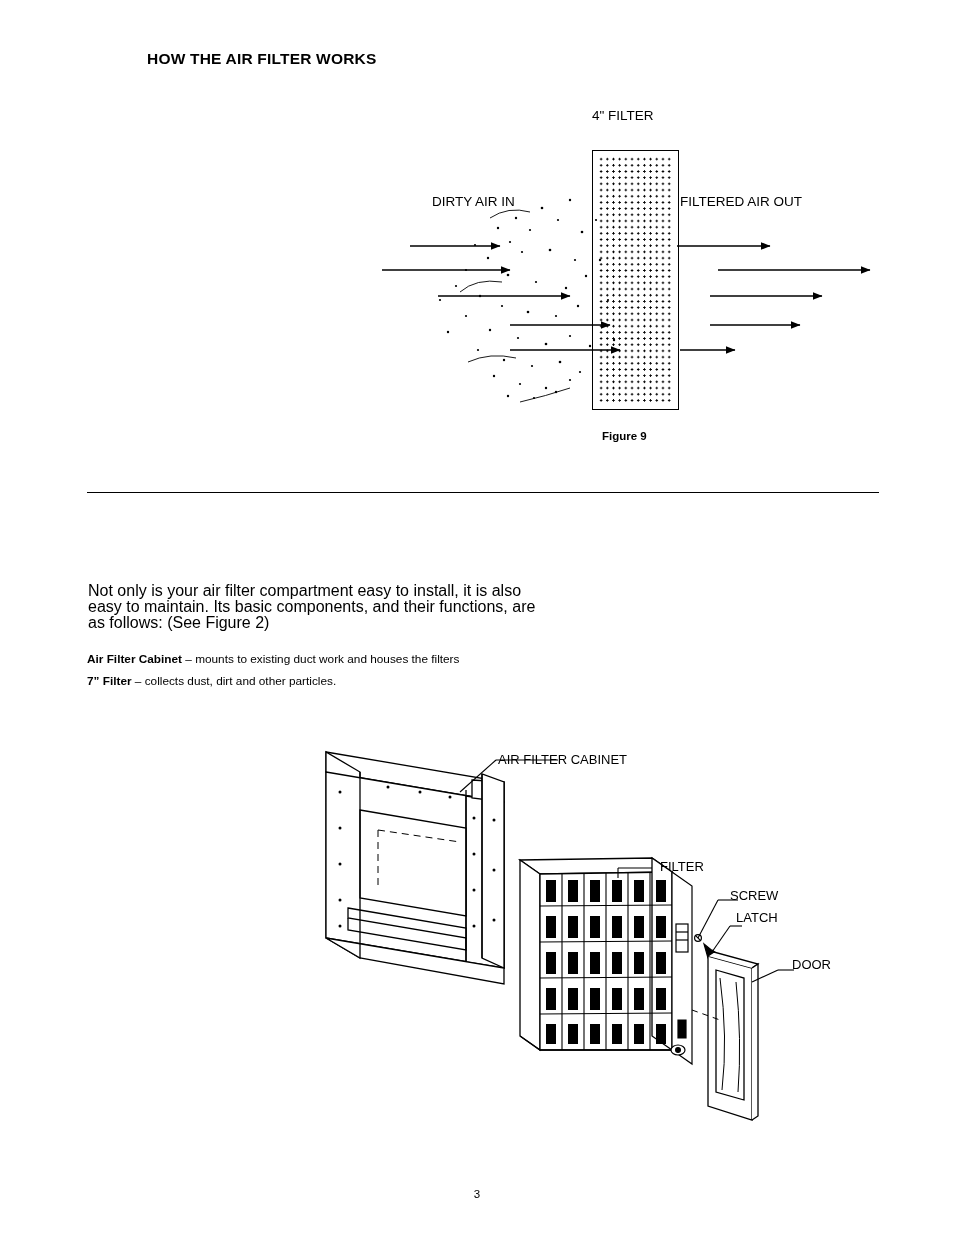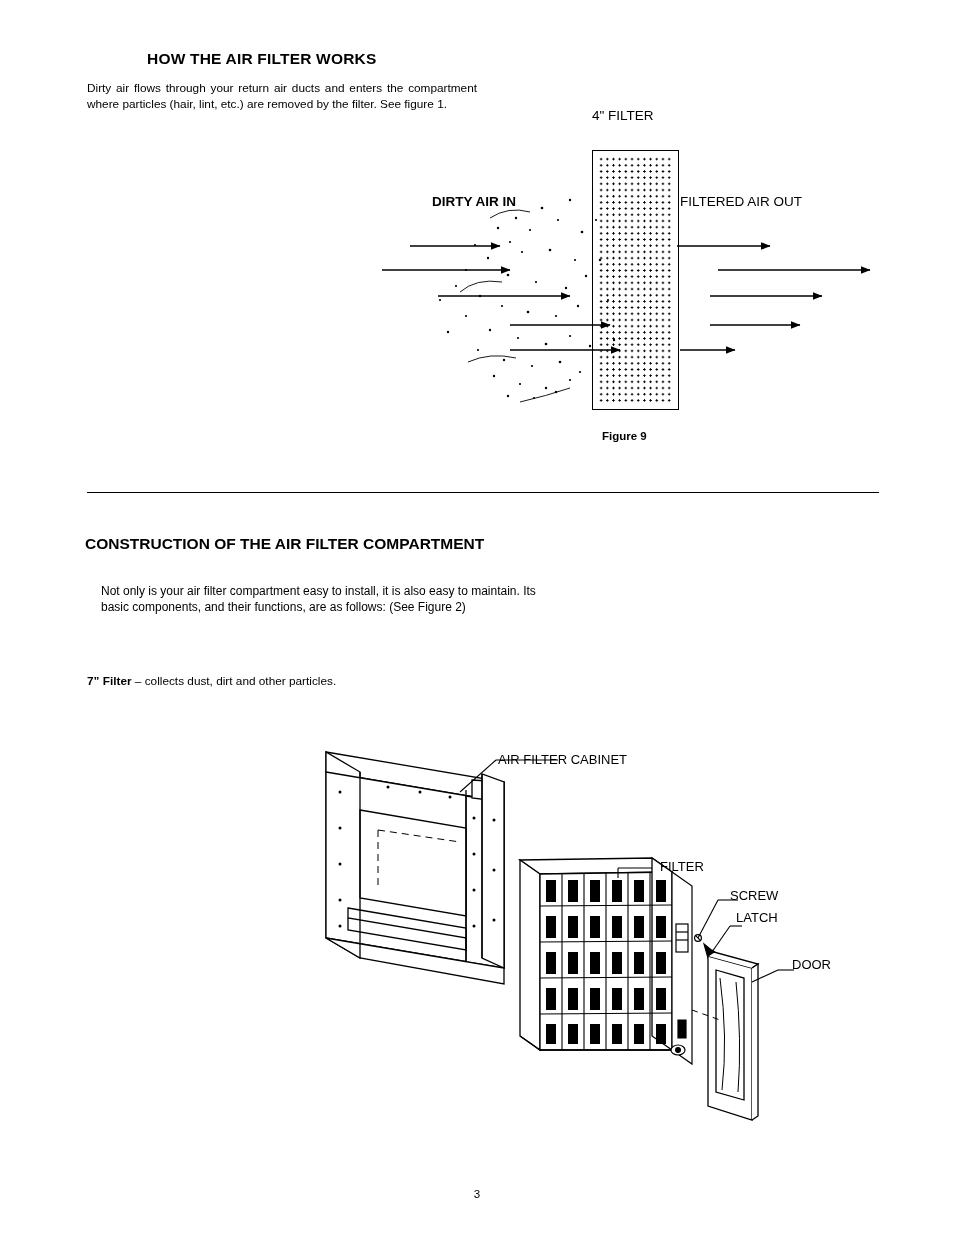--- a/index.html
+++ b/index.html
@@ -57,21 +57,21 @@
     top: 100px;
     width: 540px;
     height: 360px;
   }
   .lbl {
     position: absolute;
     font-size: 13.5px;
     white-space: nowrap;
   }
   .lbl-4filter { left: 222px; top: 8px; }
-  .lbl-dirty  { left: 62px;  top: 94px; font-weight: bold; }
+  .lbl-dirty  { left: 62px;  top: 94px; }
   .lbl-out    { left: 310px; top: 94px; }
   .fig1-cap {
     position: absolute;
     left: 232px;
     top: 330px;
     font-size: 11.5px;
     font-weight: bold;
   }
 
   
@@ -118,24 +118,24 @@
     position: absolute;
     left: 85px;
     top: 533px;
     width: 460px;
     font-size: 15.5px;
     font-weight: bold;
     line-height: 22px;
   }
   .s2-p1 {
     position: absolute;
-    left: 101px;
+    left: 88px;
     top: 583px;
     width: 455px;
-    font-size: 12px;
+    font-size: 16px;
     line-height: 16.2px;
   }
   .s2-p2 {
     position: absolute;
     left: 87px;
     top: 651px;
     width: 470px;
     font-size: 11.8px;
     line-height: 16.2px;
   }
@@ -178,21 +178,20 @@
     text-align: center;
     font-size: 11.5px;
   }
 </style>
 </head>
 <body>
 
 <div class="page">
 
   <div class="s1-title">HOW THE AIR FILTER WORKS</div>
-  <div class="s1-p1">Dirty air flows through your return air ducts and enters the compartment where particles (hair, lint, etc.) are removed by the filter. See figure 1.</div>
 
   <div class="fig1-wrap">
 
     <div class="lbl lbl-4filter">4" FILTER</div>
     <div class="lbl lbl-dirty">DIRTY AIR IN</div>
     <div class="lbl lbl-out">FILTERED AIR OUT</div>
 
     <div class="filter-block">
       <div class="filter-dots"></div>
     </div>
@@ -273,22 +272,24 @@
         <path d="M98 262 q22 -10 48 -4"></path>
         <path d="M150 302 q26 -6 50 -14"></path>
       </g>
     </svg>
 
     <div class="fig1-cap">Figure 9</div>
   </div>
 
   <div class="divider"></div>
 
-  <div class="s2-title">CONSTRUCTION OF THE AIR FILTER COMPARTMENT</div>
   <div class="s2-p1">Not only is your air filter compartment easy to install, it is also easy to maintain. Its basic components, and their functions, are as follows: (See Figure 2)</div>
+  <div class="s2-p2">
+    <span class="b">Air Filter Cabinet</span><span> – mounts to existing duct work and houses the filters</span>
+  </div>
   <div class="s2-p3">
     <span class="b">7” Filter</span><span> – collects dust, dirt and other particles.</span>
   </div>
 
   <div class="fig2-wrap">
 
     <svg class="fig2-svg" viewBox="0 0 600 410">
 
       <g stroke="#000" fill="none" stroke-width="1.3">
 

